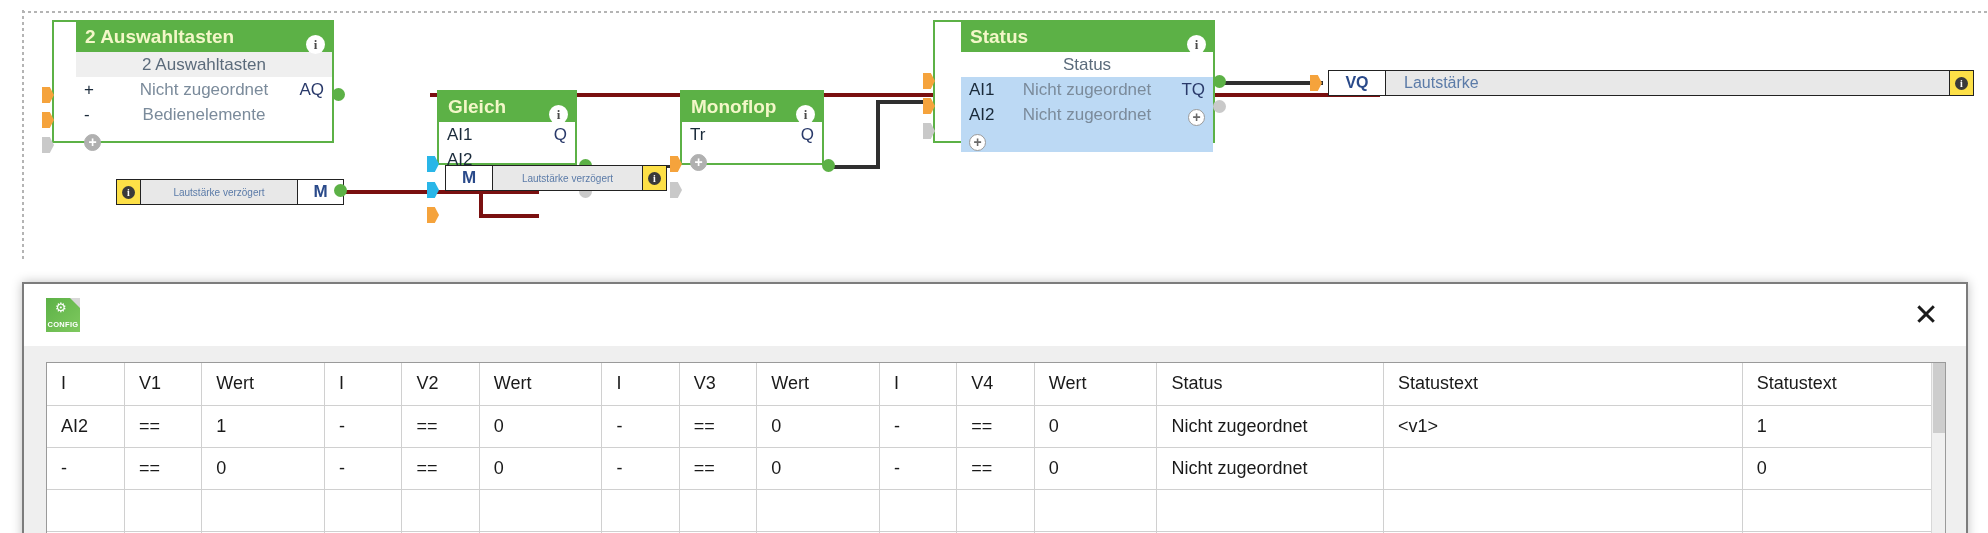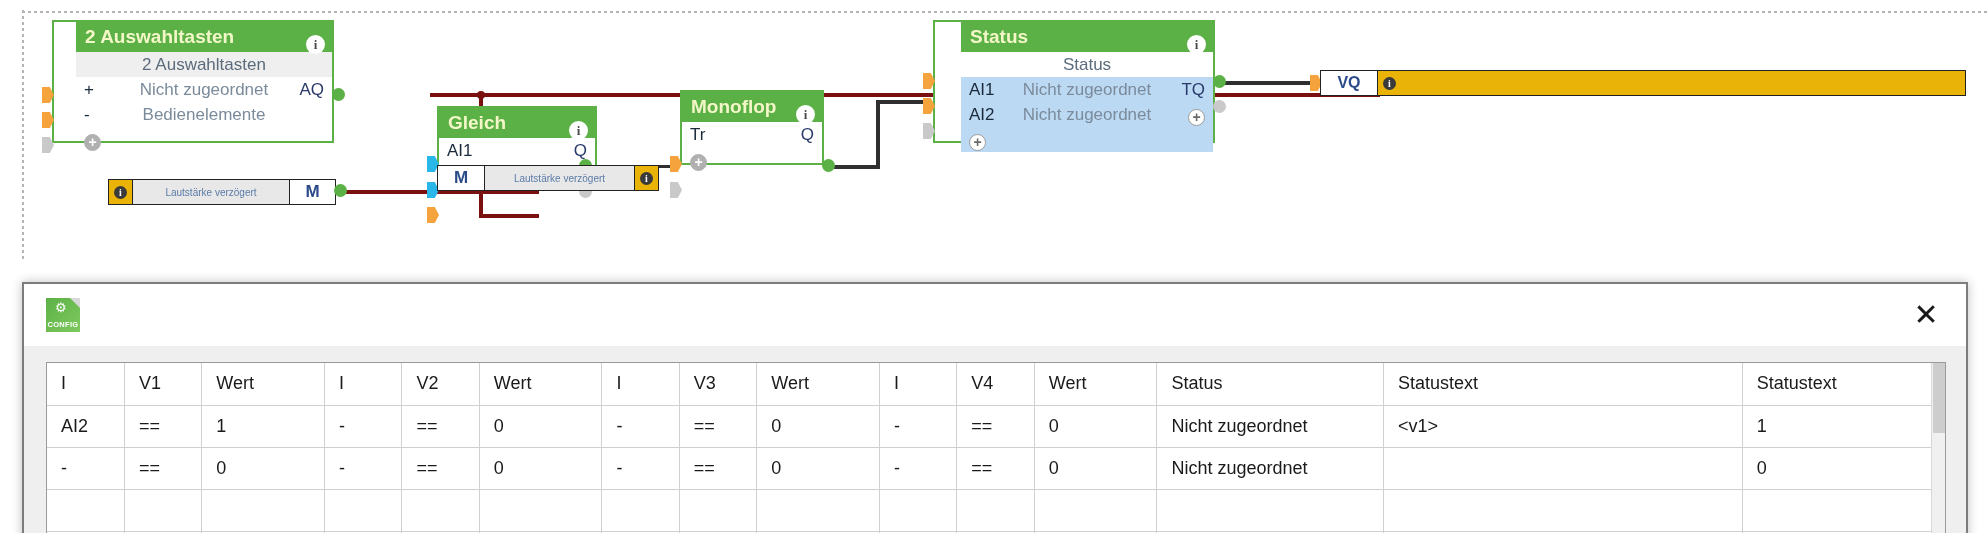--- a/index.html
+++ b/index.html
@@ -81,22 +81,22 @@
     background:#ffffff; border:1.5px solid #9a9a9a; color:#6a6a6a;
     font-size:14px; line-height:14px; text-align:center; font-weight:bold;
     vertical-align:middle;
   }
   .plus-circle.grey {
     background:#b0b0b0; border-color:#b0b0b0; color:#ffffff;
   }
 
   
   .tag {
-    position:absolute; height:26px; border:1.6px solid #222; background:#eab308;
-    display:flex; align-items:stretch; font-size:13px;
+    position:absolute; height:26px; border:1.6px solid #222; background:#fde047;
+    display:flex; align-items:stretch; font-size:13px;margin-left:8px;
   }
   .tag .cap-round {
     width:24px; display:flex; align-items:center; justify-content:center;
     border-right:1.6px solid #222;
     border-radius:13px 0 0 13px;
   }
   .tag .cap-round-r {
     width:24px; display:flex; align-items:center; justify-content:center;
     border-left:1.6px solid #222;
     border-radius:0 13px 13px 0;
@@ -221,21 +221,21 @@
 
   <div class="tag" style="left:108px; top:179px; width:228px;">
     <div class="cap-round">
         <span class="i-sm">i</span>
       </div>
     <div class="name">Lautstärke verzögert</div>
     <div class="mcell" style="border-left:1.6px solid #222;">M</div>
   </div>
   <div class="conn out" style="left:334px; top:184px;"></div>
 
-  <div class="fb" style="left:437px; top:90px; width:160px; height:75px;margin-top:16px;">
+  <div class="fb" style="left:437px; top:90px; width:140px; height:75px;">
     <div class="fb-title">
       <span>Gleich</span>
       <span class="info"><span class="info-icon">i</span></span>
     </div>
     <div class="fb-row">
       <span class="pin-l">AI1</span>
       <span class="pin-r">Q</span>
     </div>
     <div class="fb-row">
       <span class="pin-l">AI2</span>
@@ -294,20 +294,21 @@
   </div>
   <div class="conn in-orange" style="left:923px; top:73px;"></div>
   <div class="conn in-orange" style="left:923px; top:98px;"></div>
   <div class="conn in-grey" style="left:923px; top:123px;"></div>
   <div class="conn out" style="left:1213px; top:75px;"></div>
   <div class="conn out-grey" style="left:1213px; top:100px;"></div>
 
   <div class="conn in-orange" style="left:1310px; top:75px;"></div>
   <div class="tag" style="left:1320px; top:70px; width:646px;">
     <div class="mcell" style="width:56px; font-size:16px;">VQ</div>
+    <div class="name" style="border-left:1.6px solid #222; justify-content:flex-start; padding-left:18px; font-size:16px;">Lautstärke</div>
     <div class="cap-round-r">
         <span class="i-sm">i</span>
       </div>
   </div>
 </div>
 
 <div id="dialog">
   <div id="dialog-head">
     <div class="cfg-icon">
       <div class="fold"></div>

